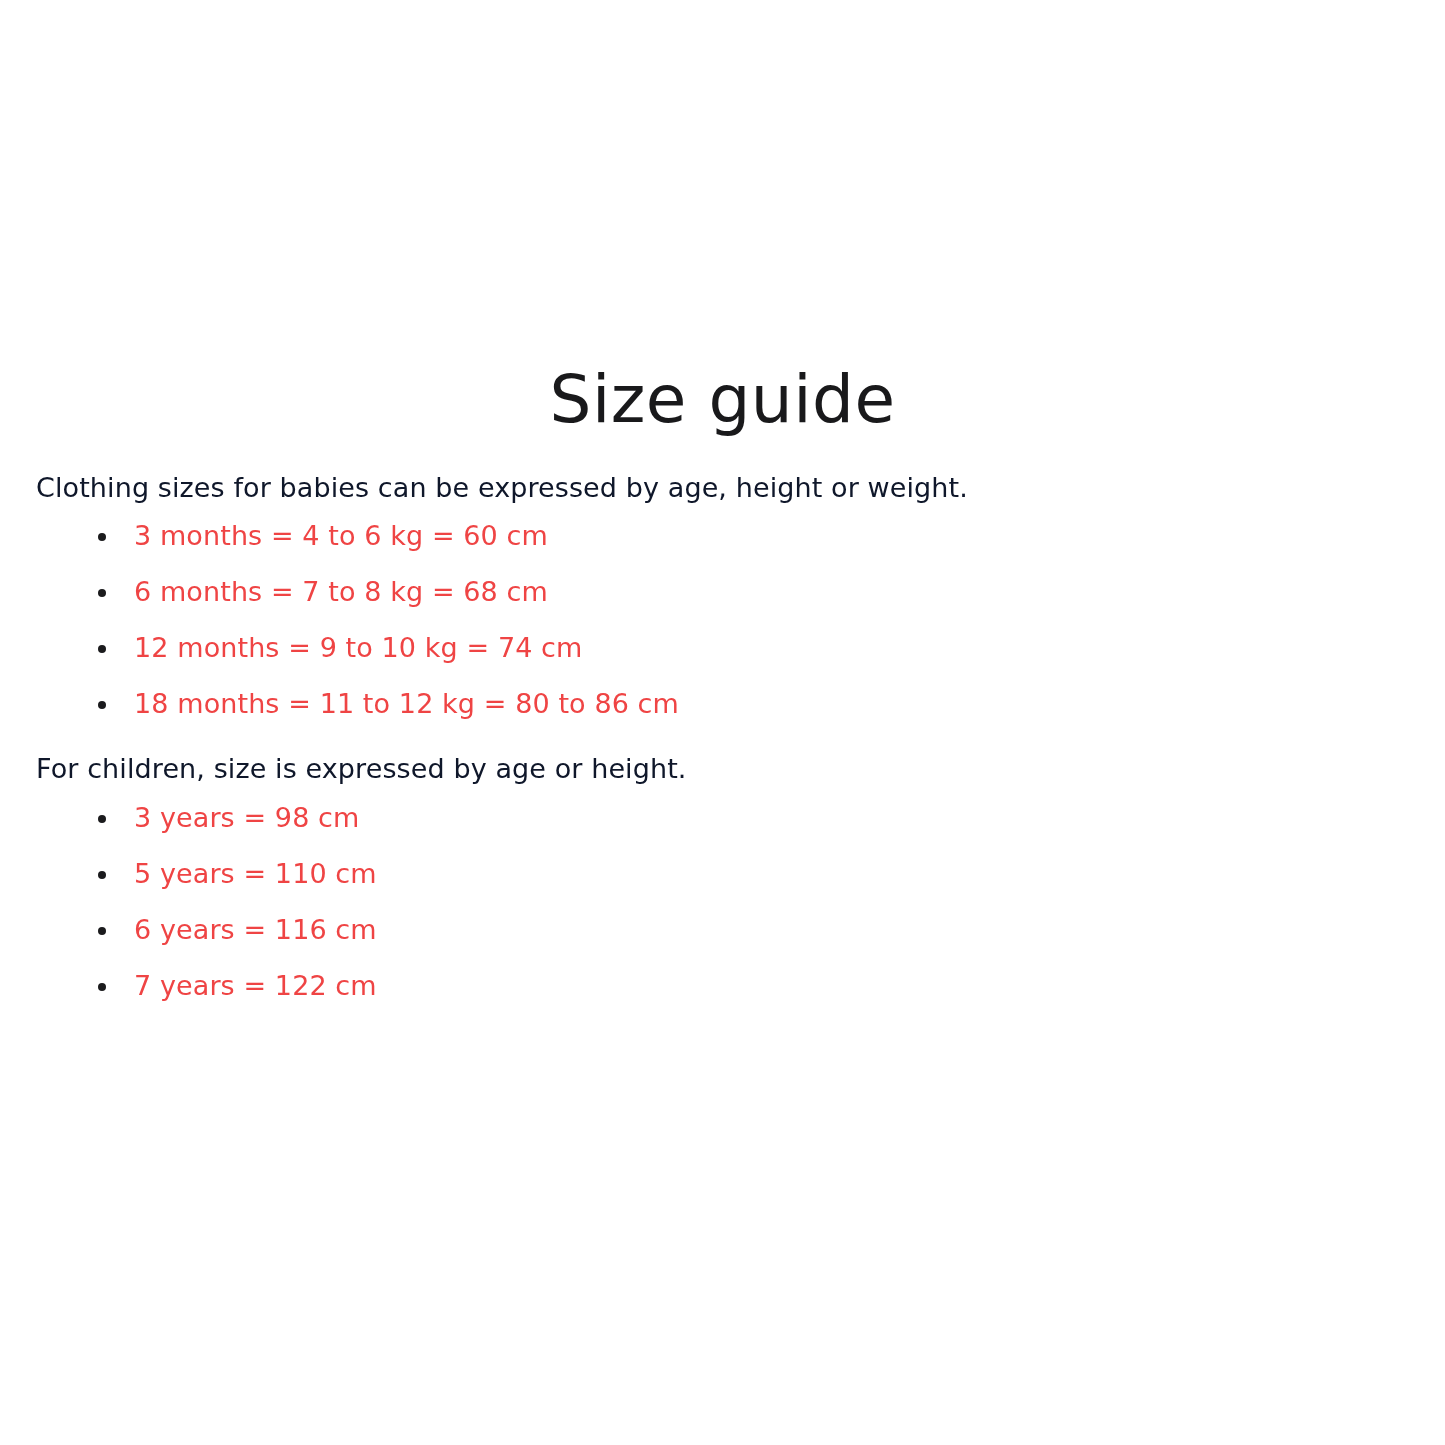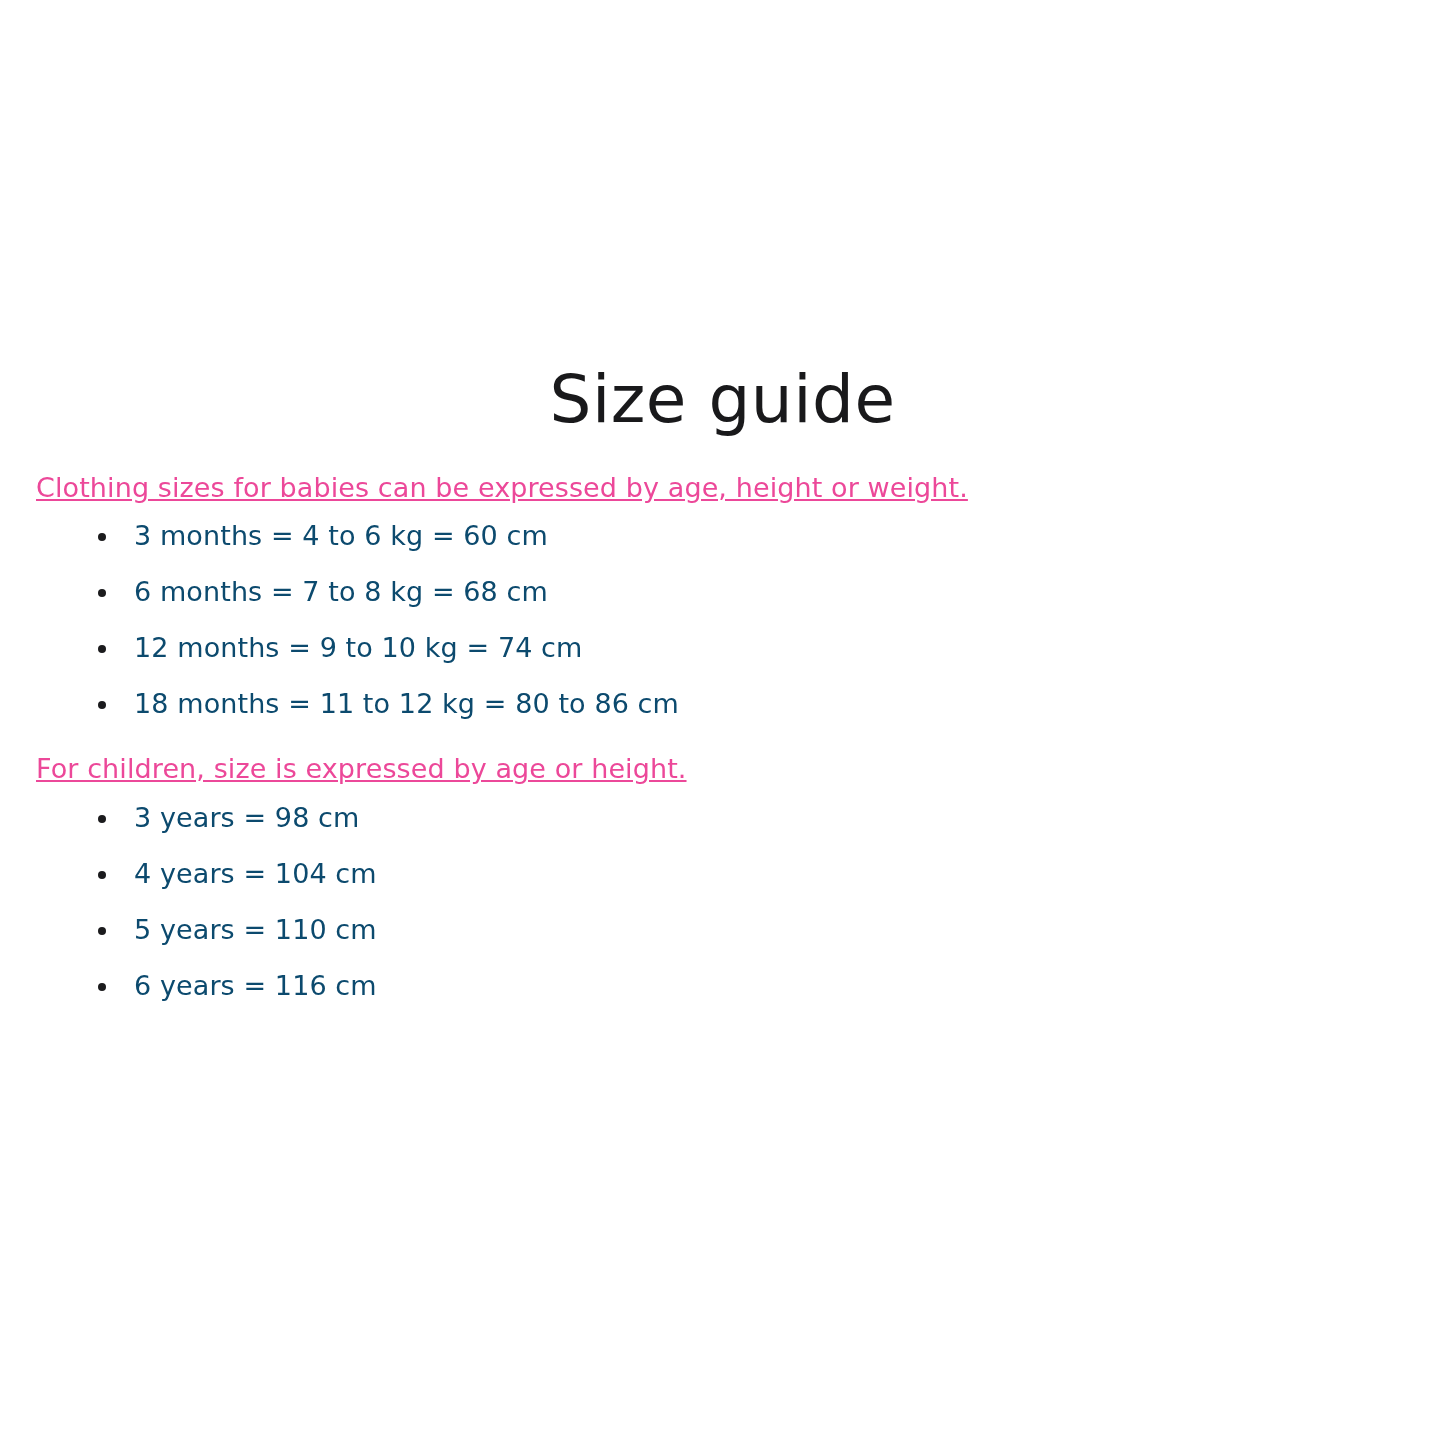--- a/index.html
+++ b/index.html
@@ -34,38 +34,37 @@
   }
   .content {
     position: absolute;
     top: 470px;
     left: 36px;
     width: 1330px;
   }
   .para {
     font-size: 27px;
     line-height: 1.35;
-    color: #ec4899;
+    color: #0f172a;
     margin: 0 0 16px 0;
     letter-spacing: 0.1px;
-    text-decoration: underline;
   }
   .para.second {
     margin-top: 34px;
   }
   ul.size-list {
     list-style: none;
     margin: 0;
     padding: 0 0 0 62px;
   }
   ul.size-list li {
     position: relative;
     font-size: 27px;
     line-height: 1.0;
-    color: #0c4a6e;
+    color: #ef4444;
     padding: 0 0 0 36px;
     margin: 10px 0 29px 0;
     letter-spacing: 0.1px;
   }
   ul.size-list li::before {
     content: "";
     position: absolute;
     left: 0;
     top: 11px;
     width: 8px;
@@ -92,19 +91,19 @@
       <li>3 months = 4 to 6 kg = 60 cm</li>
       <li>6 months = 7 to 8 kg = 68 cm</li>
       <li>12 months = 9 to 10 kg = 74 cm</li>
       <li>18 months = 11 to 12 kg = 80 to 86 cm</li>
     </ul>
 
     <p class="para second">For children, size is expressed by age or height.</p>
 
     <ul class="size-list list-gap-top">
       <li>3 years = 98 cm</li>
-      <li>4 years = 104 cm</li>
       <li>5 years = 110 cm</li>
       <li>6 years = 116 cm</li>
+      <li>7 years = 122 cm</li>
     </ul>
 
   </div>
 </div>
 
 </body></html>

